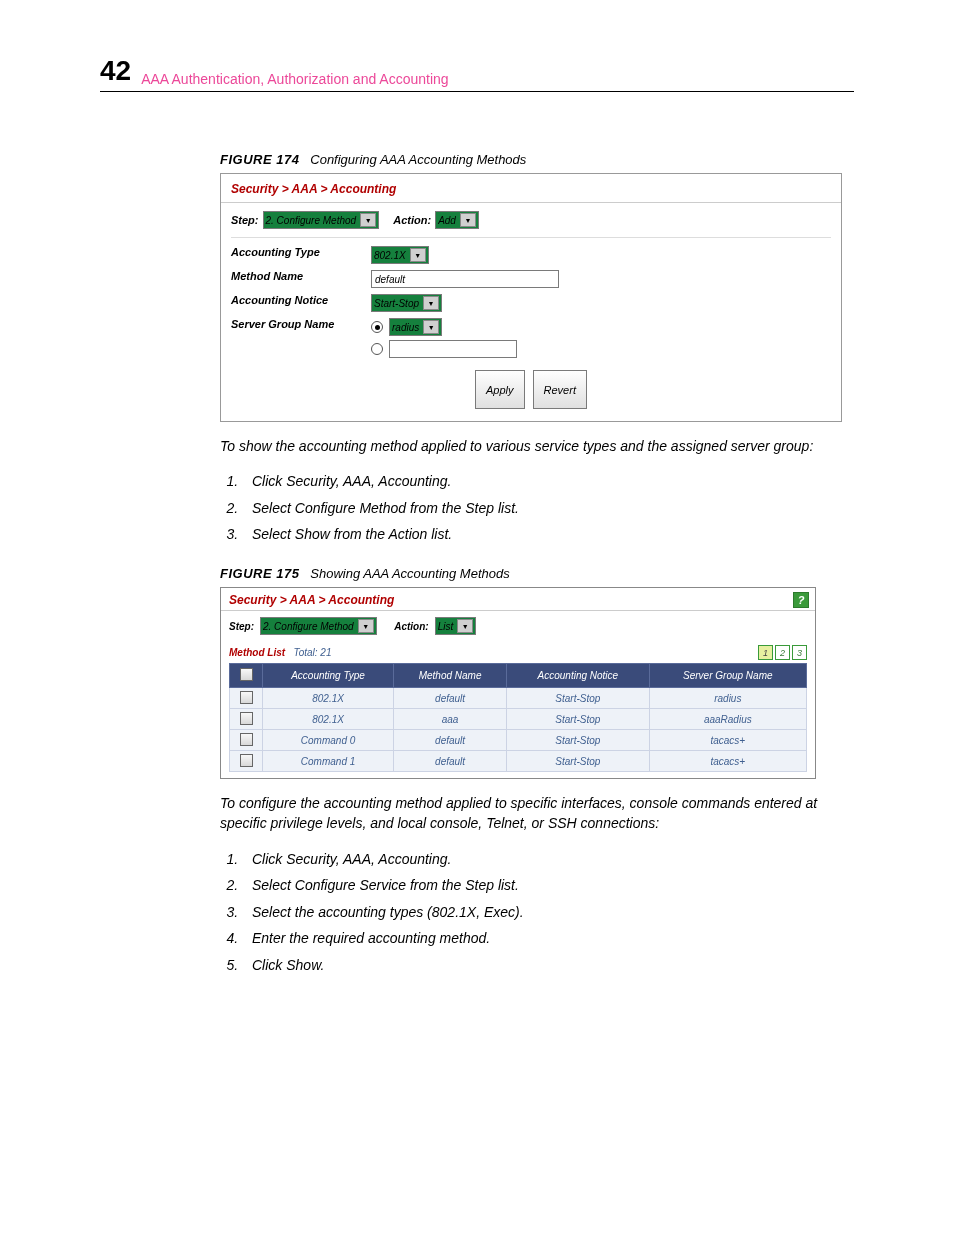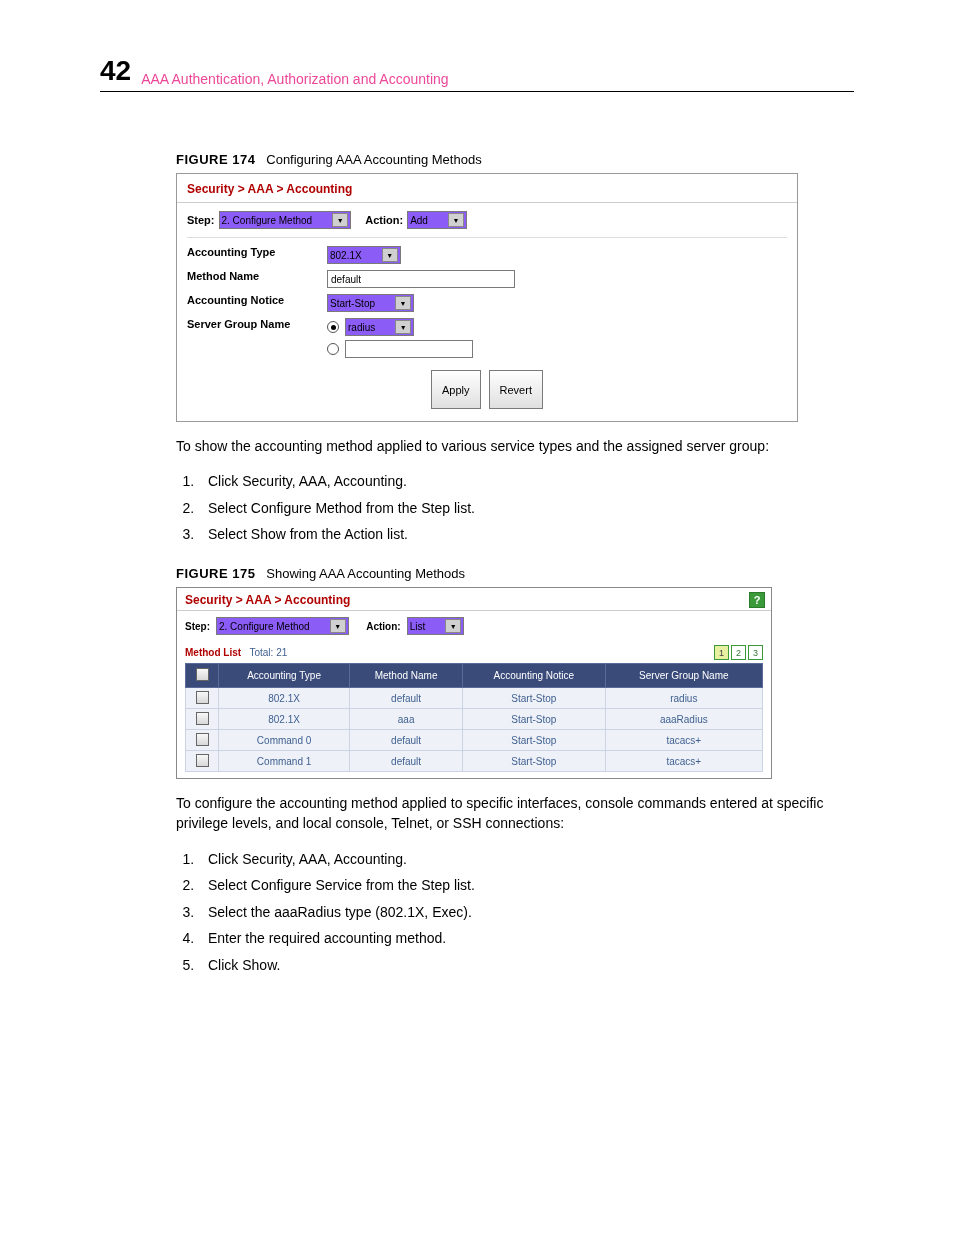--- a/index.html
+++ b/index.html
@@ -27,21 +27,22 @@
   .page-num-big {
     font-size: 28px;
     font-weight: bold;
     font-family: "Helvetica Neue", Arial, sans-serif;
   }
   .page-header-title {
     font-size: 14px;
     color: #ec4899;
   }
   .content {
-    margin-left: 76px;
+    margin-left: 120px;
+    font-style: italic;
   }
   .fig-caption {
     font-size: 13px;
     margin: 10px 0 6px 0;
   }
   .fig-caption .fig-label {
     font-weight: bold;
     letter-spacing: 0.5px;
   }
   .panel {
@@ -61,23 +62,23 @@
   }
   .panel-body { padding: 8px 10px 12px 10px; }
   .step-row {
     display: flex; align-items: center; gap: 4px;
     font-weight: bold; font-size: 11px;
     padding-bottom: 8px; margin-bottom: 8px;
     border-bottom: 1px solid transparent;
   }
   .select-look {
     display: inline-flex; align-items: center;
-    border: 1px solid #7a7a7a; background: #8b5cf6;
+    border: 1px solid #7a7a7a; background: #15803d;
     font-weight: normal; font-size: 10px;
-    padding: 0 2px; height: 16px; gap: 20px;
+    padding: 0 2px; height: 16px; gap: 4px;
   }
   .select-look .caret {
     width: 14px; height: 12px;
     background: #d0d0d0; border: 1px solid #888;
     display: inline-flex; align-items: center; justify-content: center;
     font-size: 7px;
   }
   .input-look {
     border: 1px solid #7a7a7a; background: #fff;
     font-size: 10px; padding: 0 3px; height: 16px;
@@ -333,20 +334,20 @@
             </tr>
           </tbody>
         </table>
       </div>
     </div>
 
     <div class="body-text">To configure the accounting method applied to specific interfaces, console commands entered at specific privilege levels, and local console, Telnet, or SSH connections:</div>
     <ol class="steps">
       <li>Click Security, AAA, Accounting.</li>
       <li>Select Configure Service from the Step list.</li>
-      <li>Select the aaaRadius type (802.1X, Exec).</li>
+      <li>Select the accounting types (802.1X, Exec).</li>
       <li>Enter the required accounting method.</li>
       <li>Click Show.</li>
     </ol>
 
   </div>
 
 </div>
 
 </body></html>

